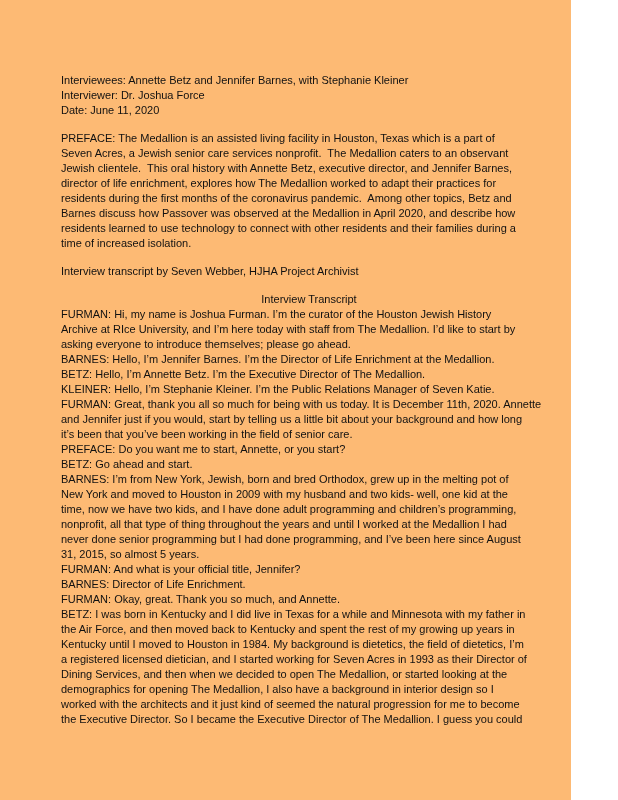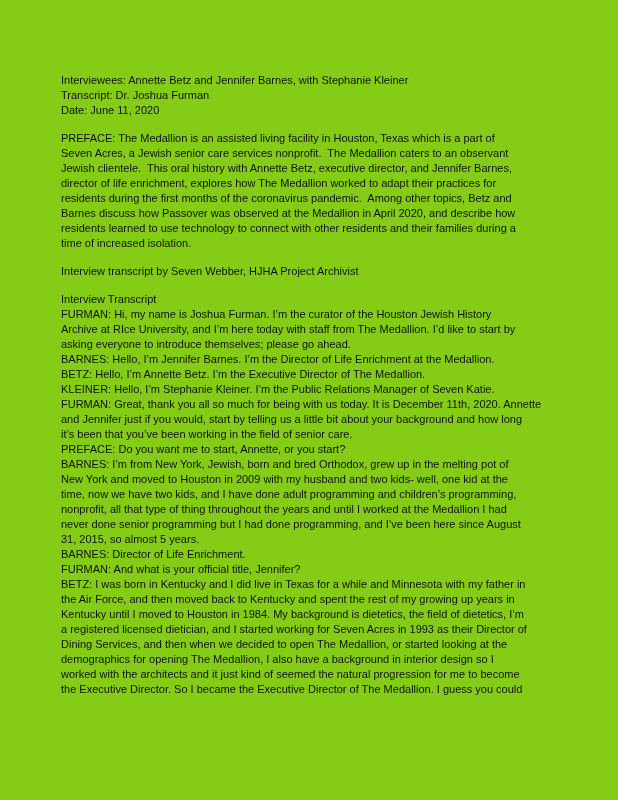--- a/index.html
+++ b/index.html
@@ -9,53 +9,54 @@
   body {
     width: 618px;
     height: 800px;
     background: #ffffff;
     overflow: hidden;
     position: relative;
   }
   .page {
     position: absolute;
     left: 0; top: 0;
-    width: 618px;
+    width: 571px;
     height: 800px;
-    background: #84cc16;
+    background: #fdba74;
   }
   .col {
     position: absolute;
     left: 61px;
     top: 73px;
     width: 540px;
     font-family: "Liberation Sans", sans-serif;
     font-size: 11px;
     line-height: 15px;
     color: #111111;
     letter-spacing: 0;
   }
   .line, .para {
     white-space: pre-wrap;
   }
   .spacer {
     height: 13px;
   }
   .heading {
     width: 496px;
+    text-align: center;
     white-space: pre-wrap;
   }
 </style>
 </head>
 <body style="background: rgb(255, 255, 255);">
 
 <div class="page">
   <div class="col" style="color: rgb(17, 17, 17);">
     <div class="line">Interviewees: Annette Betz and Jennifer Barnes, with Stephanie Kleiner</div>
-    <div class="line">Transcript: Dr. Joshua Furman</div>
+    <div class="line">Interviewer: Dr. Joshua Force</div>
     <div class="line">Date: June 11, 2020</div>
 
     <div class="spacer"></div>
 
     <div class="para">PREFACE: The Medallion is an assisted living facility in Houston, Texas which is a part of
 Seven Acres, a Jewish senior care services nonprofit.  The Medallion caters to an observant
 Jewish clientele.  This oral history with Annette Betz, executive director, and Jennifer Barnes,
 director of life enrichment, explores how The Medallion worked to adapt their practices for
 residents during the first months of the coronavirus pandemic.  Among other topics, Betz and
 Barnes discuss how Passover was observed at the Medallion in April 2020, and describe how
@@ -74,28 +75,30 @@
         <div class="para">FURMAN: Hi, my name is Joshua Furman. I’m the curator of the Houston Jewish History
 Archive at RIce University, and I’m here today with staff from The Medallion. I’d like to start by
 asking everyone to introduce themselves; please go ahead.</div>
         <div class="para">BARNES: Hello, I’m Jennifer Barnes. I’m the Director of Life Enrichment at the Medallion.</div>
         <div class="para">BETZ: Hello, I’m Annette Betz. I’m the Executive Director of The Medallion.</div>
         <div class="para">KLEINER: Hello, I’m Stephanie Kleiner. I’m the Public Relations Manager of Seven Katie.</div>
         <div class="para">FURMAN: Great, thank you all so much for being with us today. It is December 11th, 2020. Annette
 and Jennifer just if you would, start by telling us a little bit about your background and how long
 it’s been that you’ve been working in the field of senior care.</div>
         <div class="para">PREFACE: Do you want me to start, Annette, or you start?</div>
+        <div class="para">BETZ: Go ahead and start.</div>
         <div class="para">BARNES: I’m from New York, Jewish, born and bred Orthodox, grew up in the melting pot of
 New York and moved to Houston in 2009 with my husband and two kids- well, one kid at the
 time, now we have two kids, and I have done adult programming and children’s programming,
 nonprofit, all that type of thing throughout the years and until I worked at the Medallion I had
 never done senior programming but I had done programming, and I’ve been here since August
 31, 2015, so almost 5 years.</div>
+        <div class="para">FURMAN: And what is your official title, Jennifer?</div>
         <div class="para">BARNES: Director of Life Enrichment.</div>
-        <div class="para">FURMAN: And what is your official title, Jennifer?</div>
+        <div class="para">FURMAN: Okay, great. Thank you so much, and Annette.</div>
         <div class="para">BETZ: I was born in Kentucky and I did live in Texas for a while and Minnesota with my father in
 the Air Force, and then moved back to Kentucky and spent the rest of my growing up years in
 Kentucky until I moved to Houston in 1984. My background is dietetics, the field of dietetics, I’m
 a registered licensed dietician, and I started working for Seven Acres in 1993 as their Director of
 Dining Services, and then when we decided to open The Medallion, or started looking at the
 demographics for opening The Medallion, I also have a background in interior design so I
 worked with the architects and it just kind of seemed the natural progression for me to become
 the Executive Director. So I became the Executive Director of The Medallion. I guess you could</div>
       </div>
   </div>

